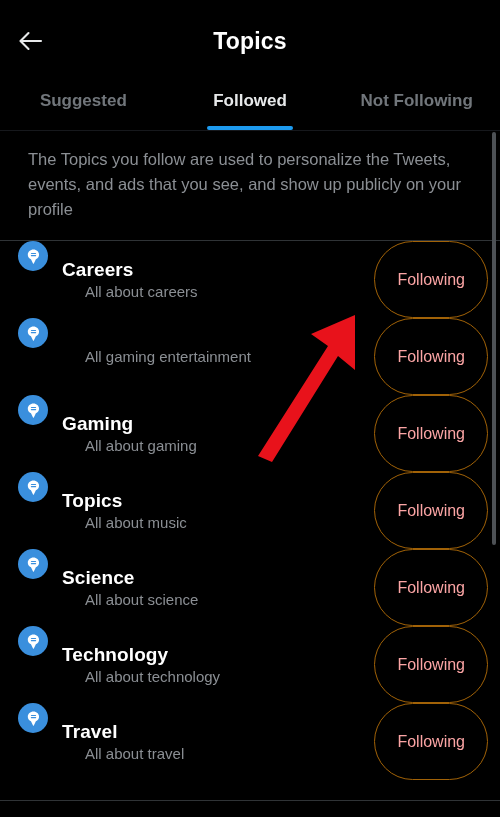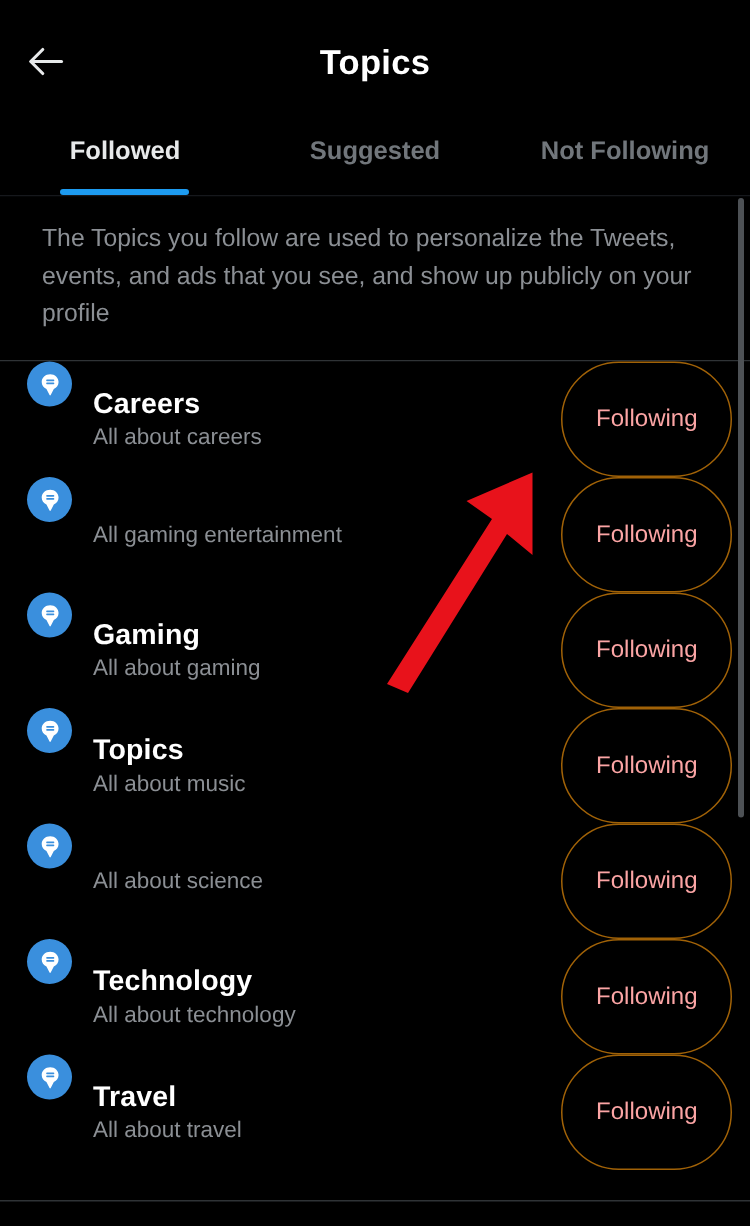--- a/index.html
+++ b/index.html
@@ -125,20 +125,21 @@
     font-weight: bold;
     color: #ffffff;
     line-height: 23px;
     letter-spacing: 0.1px;
   }
   .topic-sub {
     font-size: 15px;
     color: #8b8f94;
     line-height: 20px;
     margin-top: 1px;
+    margin-left: 23px;
   }
   .follow-btn {
     flex: 0 0 auto;
     border: 1px solid #a16207;
     border-radius: 999px;
     background: transparent;
     color: #fca5a5;
     font-family: "Liberation Sans", sans-serif;
     font-size: 16px;
     font-weight: normal;
@@ -191,29 +192,29 @@
       <svg width="26" height="22" viewBox="0 0 26 22">
         <path d="M10.5 3 L2.5 11 L10.5 19" fill="none" stroke="#e7e9ea" stroke-width="2.1" stroke-linecap="round" stroke-linejoin="round"></path>
         <line x1="2.8" y1="11" x2="23" y2="11" stroke="#e7e9ea" stroke-width="2.1" stroke-linecap="round"></line>
       </svg>
     </span>
   </div>
   <div class="header-title">Topics</div>
 </div>
 
 <div class="tabbar">
+  <div class="tab">
+    <span class="tab-label">Suggested</span>
+    <span class="tab-underline"></span>
+  </div>
   <div class="tab active">
     <span class="tab-label">Followed</span>
     <span class="tab-underline"></span>
   </div>
   <div class="tab">
-    <span class="tab-label">Suggested</span>
-    <span class="tab-underline"></span>
-  </div>
-  <div class="tab">
     <span class="tab-label">Not Following</span>
     <span class="tab-underline"></span>
   </div>
 </div>
 
 <div class="description">The Topics you follow are used to personalize the Tweets, events, and ads that you see, and show up publicly on your profile</div>
 
 <div class="topic-list">
 
   <div class="topic-row">
@@ -277,20 +278,21 @@
 
   <div class="topic-row">
     <span class="topic-icon">
       <svg width="19" height="19" viewBox="0 0 24 24">
         <path d="M12 3.2c-4.1 0-7.2 2.9-7.2 6.5 0 2.6 1.6 4.8 4 5.9l2.6 5.1c.2.4.8.4 1 0l2.6-5.1c2.4-1.1 4-3.3 4-5.9 0-3.6-3.1-6.5-7-6.5z" fill="#ffffff"></path>
         <rect x="8.6" y="7.6" width="6.8" height="1.35" rx="0.6" fill="#3a8fdd"></rect>
         <rect x="8.6" y="10.2" width="6.8" height="1.35" rx="0.6" fill="#3a8fdd"></rect>
       </svg>
     </span>
     <span class="topic-text">
+      <span class="topic-title">Science</span>
       <span class="topic-sub">All about science</span>
     </span>
     <button class="follow-btn">Following</button>
   </div>
 
   <div class="topic-row">
     <span class="topic-icon">
       <svg width="19" height="19" viewBox="0 0 24 24">
         <path d="M12 3.2c-4.1 0-7.2 2.9-7.2 6.5 0 2.6 1.6 4.8 4 5.9l2.6 5.1c.2.4.8.4 1 0l2.6-5.1c2.4-1.1 4-3.3 4-5.9 0-3.6-3.1-6.5-7-6.5z" fill="#ffffff"></path>
         <rect x="8.6" y="7.6" width="6.8" height="1.35" rx="0.6" fill="#3a8fdd"></rect>

